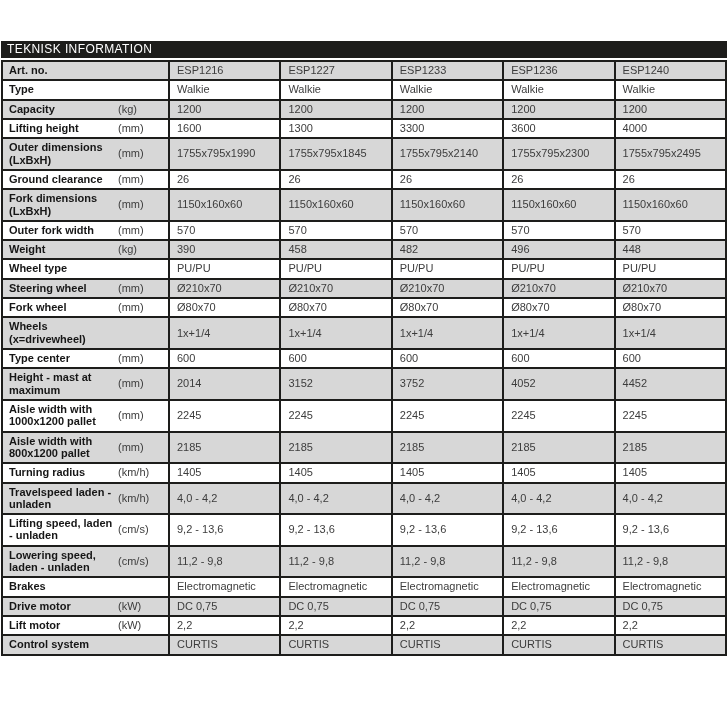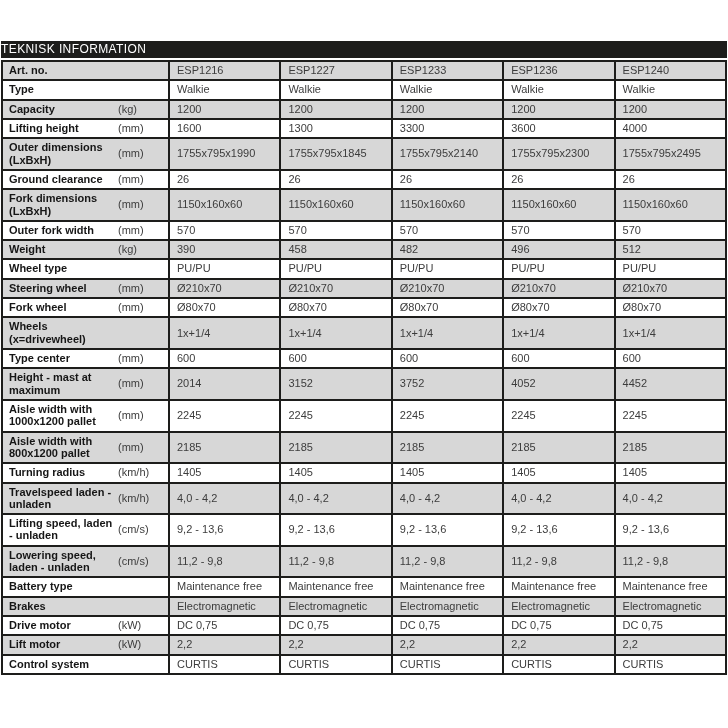--- a/index.html
+++ b/index.html
@@ -16,20 +16,21 @@
     overflow: hidden;
   }
   .page { padding: 41px 1px 0 1px; }
   .title-bar {
     background: var(--black);
     color: #fff;
     height: 17px;
     line-height: 17px;
     font-size: 12px;
     letter-spacing: 0.4px;
+    padding-left: 6px;
     margin-bottom: 2px;
   }
   table.spec {
     width: 100%;
     border-collapse: collapse;
     table-layout: fixed;
   }
   table.spec col.c-label { width: 167px; }
   table.spec th, table.spec td {
     border: 2px solid var(--black);
@@ -190,21 +191,21 @@
           <td class="label-cell">
             <div class="cellflex">
               <span class="label">Weight</span>
               <span class="unit">(kg)</span>
             </div>
           </td>
           <td>390</td>
           <td>458</td>
           <td>482</td>
           <td>496</td>
-          <td>512</td>
+          <td>448</td>
         </tr>
         <tr>
           <td class="label-cell">
             <div class="cellflex">
               <span class="label">Wheel type</span>
               <span class="unit"></span>
             </div>
           </td>
           <td>PU/PU</td>
           <td>PU/PU</td>
@@ -351,33 +352,20 @@
           </td>
           <td>11,2 - 9,8</td>
           <td>11,2 - 9,8</td>
           <td>11,2 - 9,8</td>
           <td>11,2 - 9,8</td>
           <td>11,2 - 9,8</td>
         </tr>
         <tr>
           <td class="label-cell">
             <div class="cellflex">
-              <span class="label">Battery type</span>
-              <span class="unit"></span>
-            </div>
-          </td>
-          <td>Maintenance free</td>
-          <td>Maintenance free</td>
-          <td>Maintenance free</td>
-          <td>Maintenance free</td>
-          <td>Maintenance free</td>
-        </tr>
-        <tr>
-          <td class="label-cell">
-            <div class="cellflex">
               <span class="label">Brakes</span>
               <span class="unit"></span>
             </div>
           </td>
           <td>Electromagnetic</td>
           <td>Electromagnetic</td>
           <td>Electromagnetic</td>
           <td>Electromagnetic</td>
           <td>Electromagnetic</td>
         </tr>

